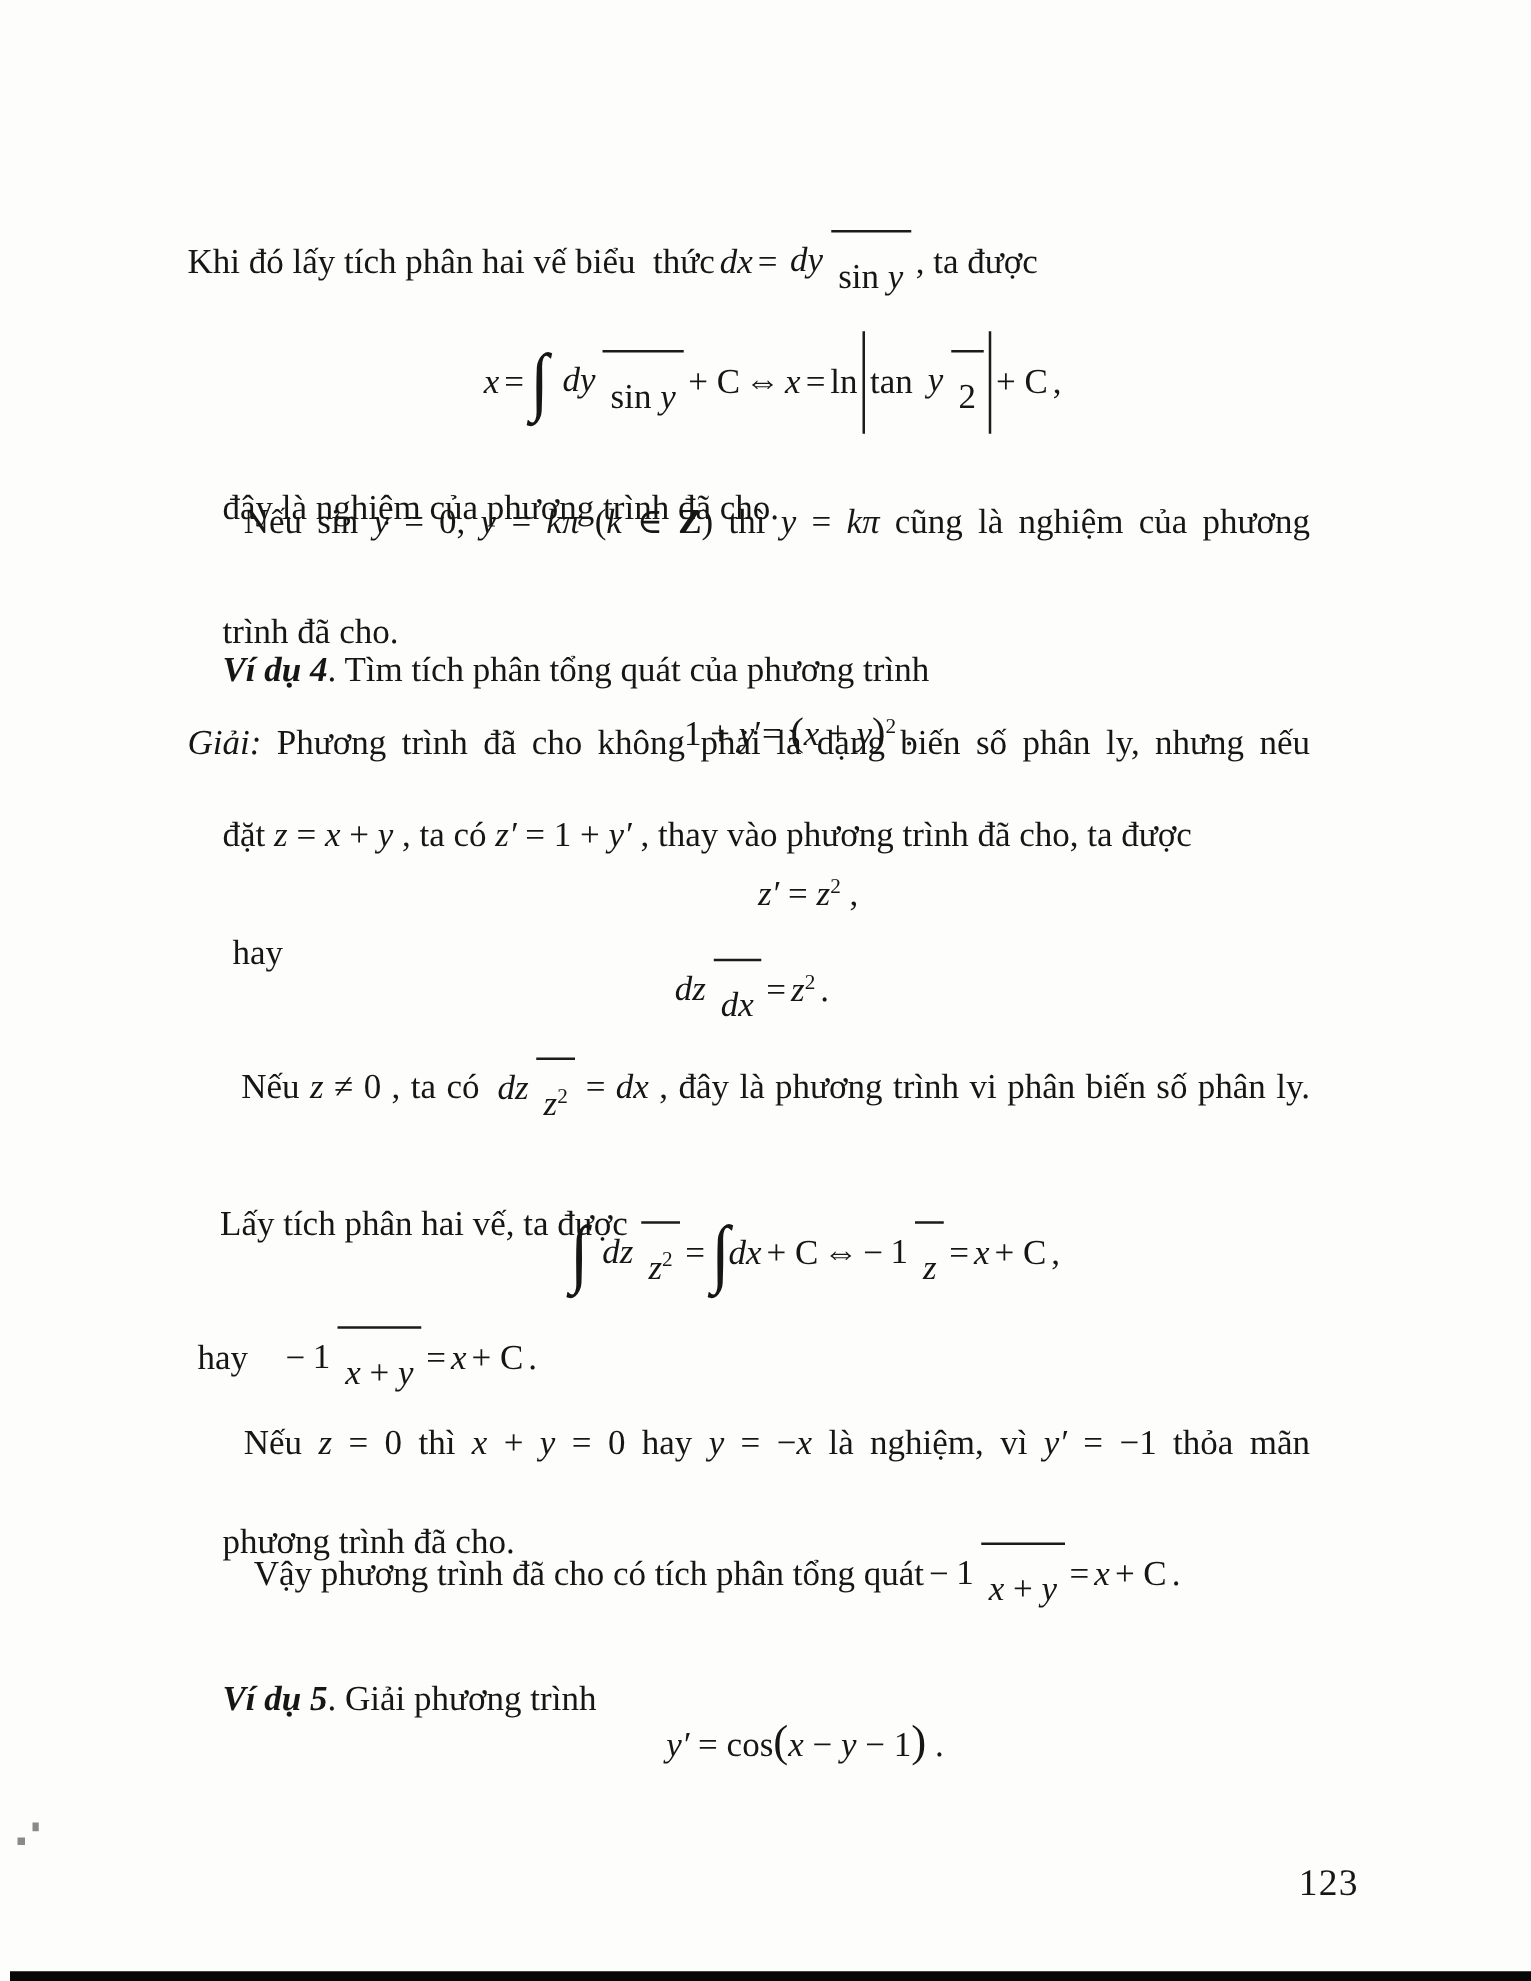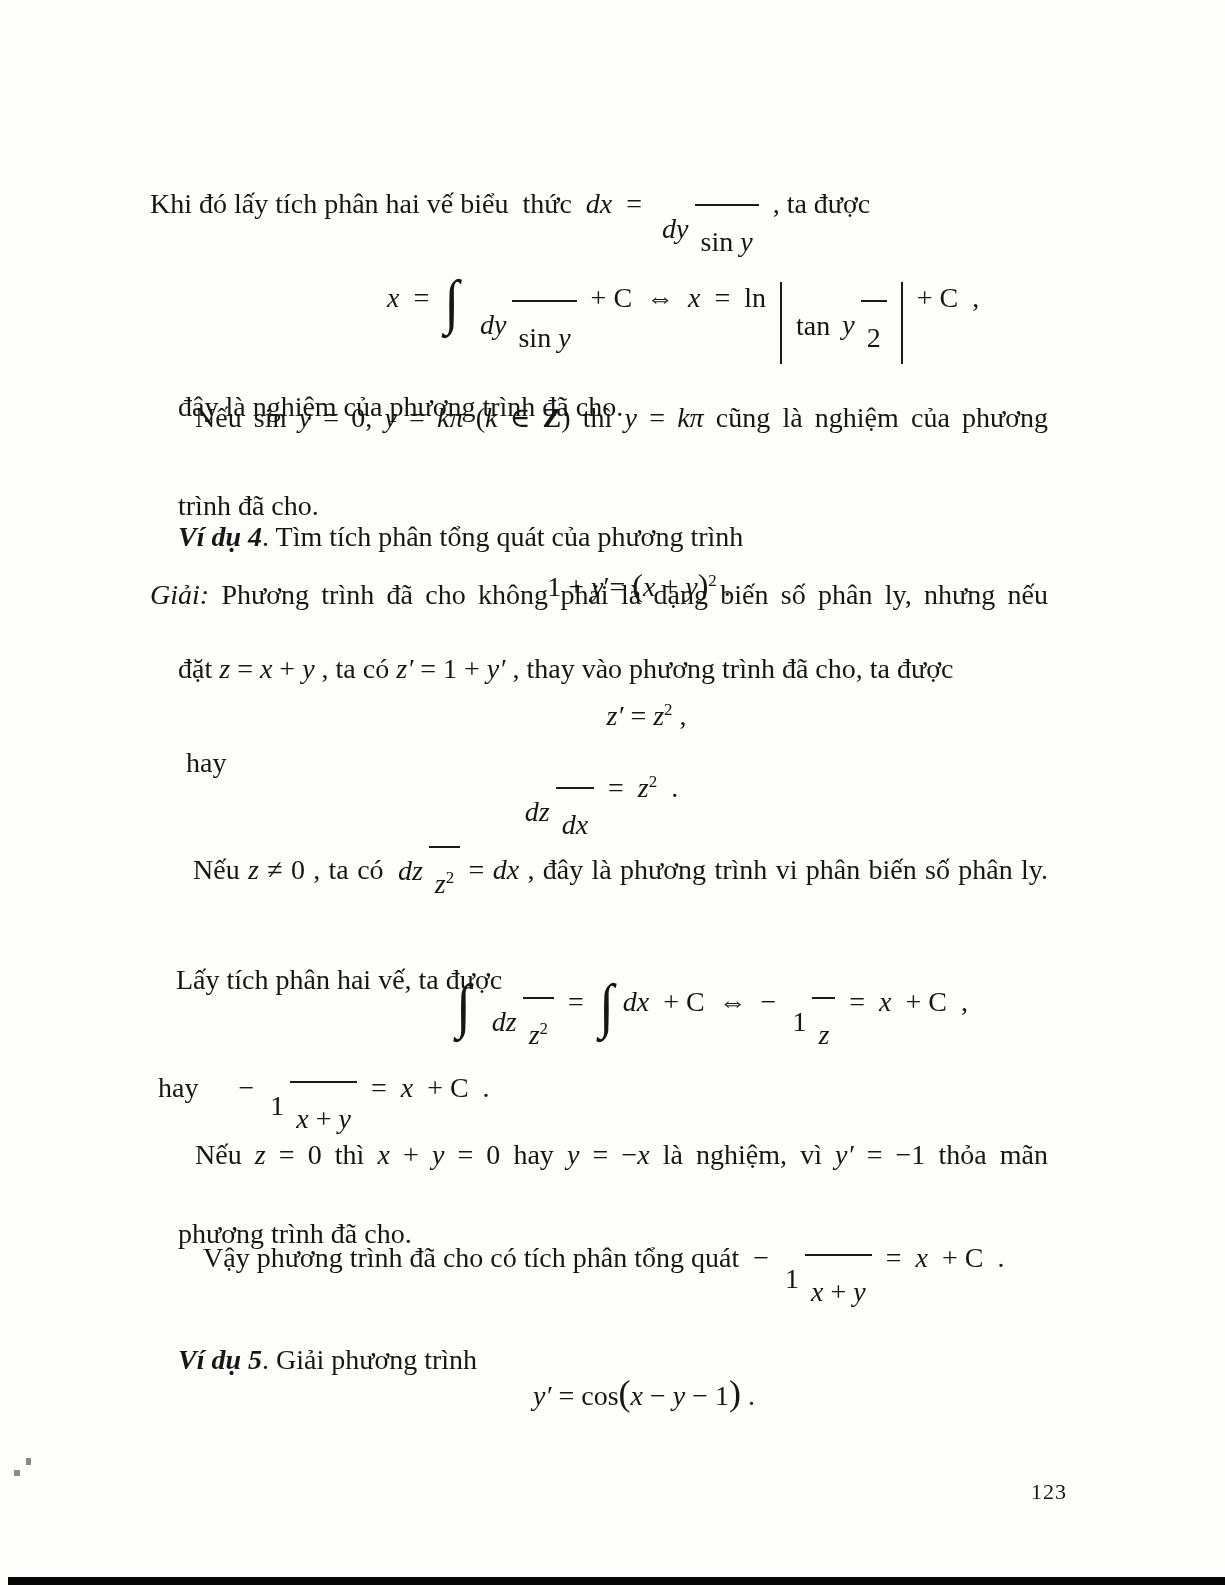--- a/index.html
+++ b/index.html
@@ -5,37 +5,37 @@
   html,body { margin:0; padding:0; background:#ffffff; }
   .page {
     position:relative; width:1225px; height:1585px;
     background:#fdfdfc; color:#161616;
     font-family:"Liberation Serif","DejaVu Serif",serif;
     font-size:28px; overflow:hidden;
   }
   .ln { position:absolute; line-height:1.25; white-space:pre-wrap; }
   .just { white-space:normal; text-align:justify; text-align-last:justify; }
   .ctr { text-align:center;padding-left:20px; }
-  .flexln { position:absolute; display:flex; gap:14px; line-height:1.15;margin-top:20px; }
+  .flexln { position:absolute; display:flex; align-items:center; gap:4px; line-height:1.15; }
   .flexln span { white-space:pre; }
   .it { font-style:italic; }
   .bi { font-style:italic; font-weight:bold;font-family:Liberation Serif, serif; }
   .frac { display:inline-flex; align-items:center;
           vertical-align:middle; line-height:1.05; text-align:center; }
   .frac .fn { display:block; padding:0 6px 3px; }
   .frac .fd { display:block; border-top:2px solid #1b1b1b; padding:21px 6px 0; }
   .int { font-size:54px; line-height:0.85; transform:scaleY(1.12); padding:0 1px; }
   .vbar { width:2px; height:82px; background:#1b1b1b; display:inline-block; }
   .s { font-size:17px; vertical-align:10px; line-height:0; }
   .p1 { font-size:32px; }
   .p2 { font-size:36px; line-height:0.9; }
   .grp { display:inline-flex; align-items:center; gap:6px; }
   .bbar { position:absolute; background:#070707; }
   .speck { position:absolute; background:#8a8a8a; }
-  .pageno { font-size:22px; letter-spacing:1px;text-align:center; }
+  .pageno { font-size:30px; letter-spacing:1px;text-align:center; }
 </style>
 </head>
 <body>
 
 <div class="page">
 
   <div class="flexln" style="left:150px;top:168px;height:84px">
     <span>Khi đó lấy tích phân hai vế biểu  thức</span>
     <span class="it">dx</span>
     <span>=</span>

